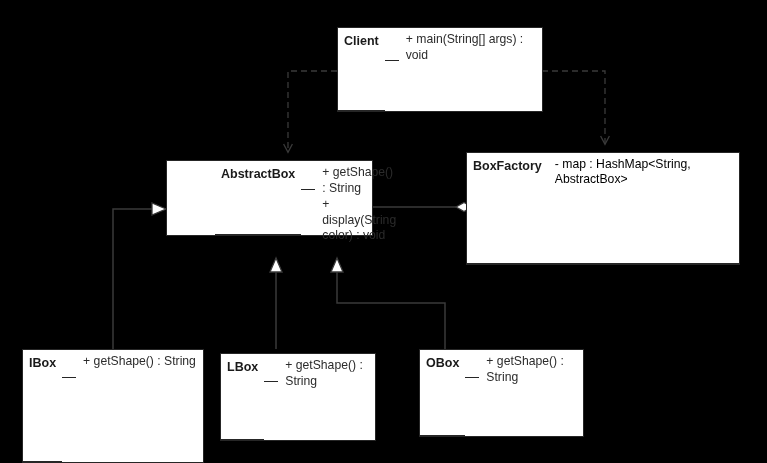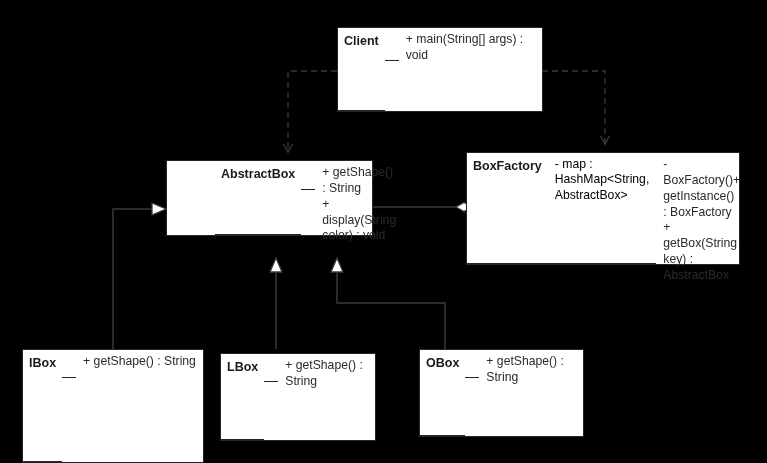--- a/index.html
+++ b/index.html
@@ -125,24 +125,20 @@
       <div class="member-line">+ getShape() : String</div>
       <div class="member-line">+ display(String color) : void</div>
     </div>
   </div>
 
   <div class="uml-class" style="left:466px; top:152px; width:274px; height:113px;">
     <div class="uml-title">BoxFactory</div>
     <div class="uml-attrs">
       <div class="member-line">- map : HashMap&lt;String, AbstractBox&gt;</div>
     </div>
-    <div class="uml-methods">
-      <div class="member-line">- BoxFactory()+ getInstance() : BoxFactory</div>
-      <div class="member-line">+ getBox(String key) : AbstractBox</div>
-    </div>
   </div>
 
   <div class="uml-class" style="left:22px; top:349px; width:182px; height:114px;">
     <div class="uml-title">IBox</div>
     <div class="uml-attrs empty-compartment" style="height:28px;"></div>
     <div class="uml-methods">
       <div class="member-line">+ getShape() : String</div>
     </div>
   </div>
 

